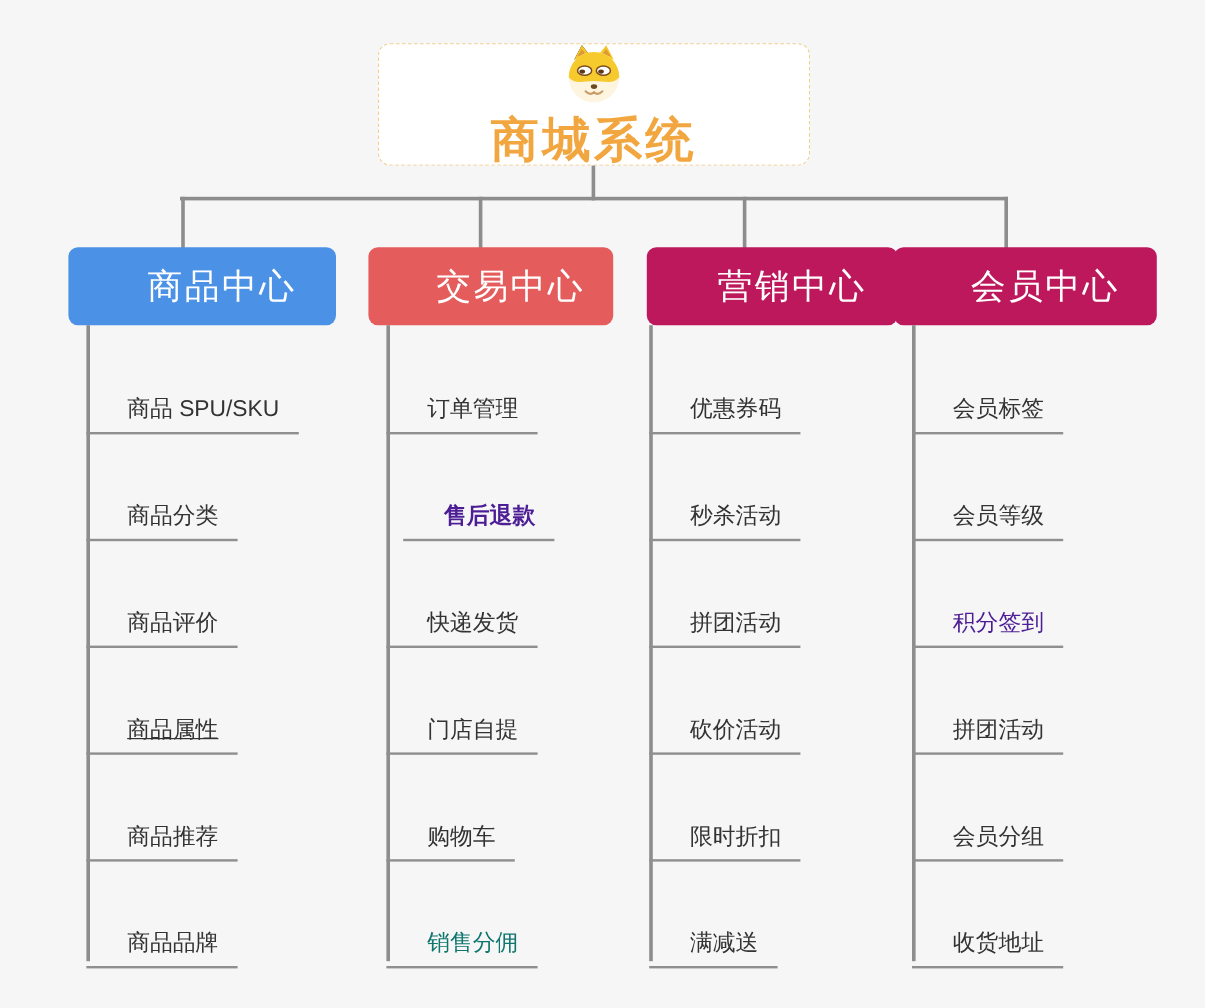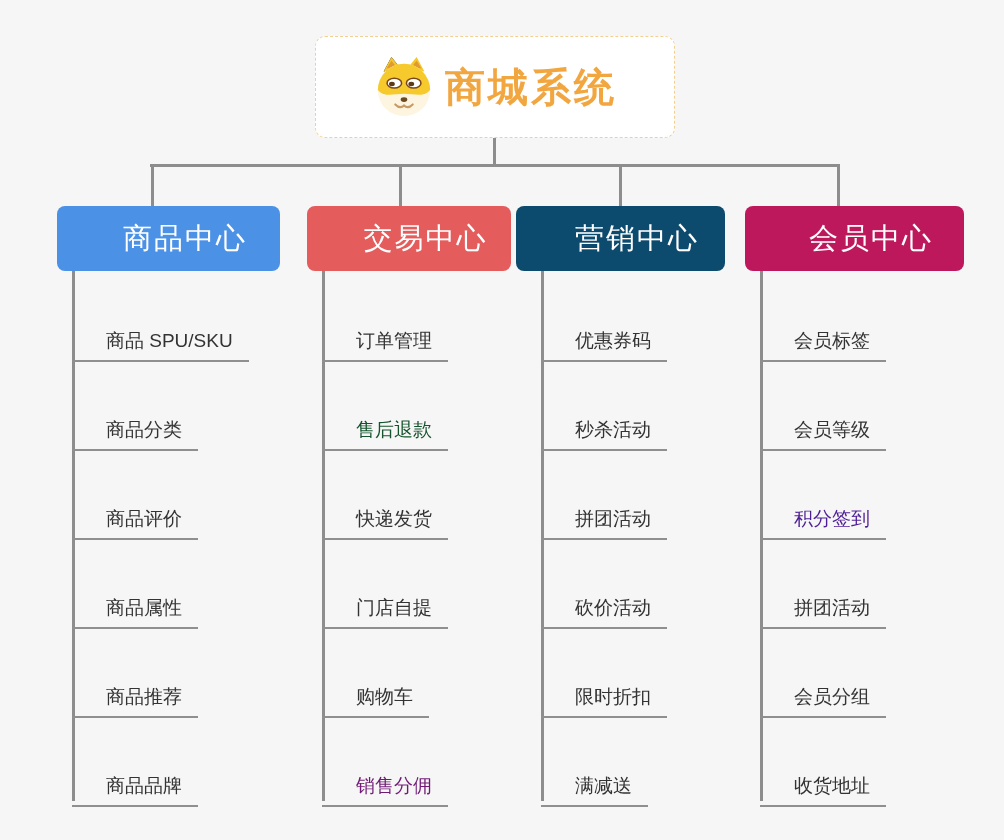--- a/index.html
+++ b/index.html
@@ -25,20 +25,21 @@
     width:360px; height:102px;
     background:#ffffff;
     border:1px dashed #f3d092;
     border-radius:10px;
     box-sizing:border-box;
     display:flex;
     align-items:center;
     justify-content:center;
     gap:10px;
     cursor:pointer;
+    flex-direction:column;
   }
   .root-title{
     font-size:40px;
     font-weight:600;
     letter-spacing:3px;
     color:#f2a640;
     line-height:1;
     white-space:nowrap;
   }
   
@@ -120,36 +121,36 @@
 
   <div id="branches">
       <div class="tline" style="left: 151px; top: 164px; width: 3px; height: 44px;"></div>
       <div class="branch-box" style="left: 57px; width: 190px; background: rgb(75, 145, 230);">
         <span>商品中心</span>
       </div>
       <div class="vline" style="left: 72px; top: 271px; height: 530px;"></div>
       <div class="item" style="left: 72px; top: 312px; color: rgb(51, 51, 51);">商品 SPU/SKU</div>
       <div class="item" style="left: 72px; top: 401px; color: rgb(51, 51, 51);">商品分类</div>
       <div class="item" style="left: 72px; top: 490px; color: rgb(51, 51, 51);">商品评价</div>
-      <div class="item" style="left: 72px; top: 579px; color: rgb(51, 51, 51);">商品属性</div>
+      <div class="item" style="left: 72px; top: 579px; color: rgb(51, 51, 51); text-decoration: underline;">商品属性</div>
       <div class="item" style="left: 72px; top: 668px; color: rgb(51, 51, 51);">商品推荐</div>
       <div class="item" style="left: 72px; top: 757px; color: rgb(51, 51, 51);">商品品牌</div>
       <div class="tline" style="left: 399px; top: 164px; width: 3px; height: 44px;"></div>
       <div class="branch-box" style="left: 307px; width: 171px; background: rgb(228, 92, 92);">
         <span>交易中心</span>
       </div>
       <div class="vline" style="left: 322px; top: 271px; height: 530px;"></div>
       <div class="item" style="left: 322px; top: 312px; color: rgb(51, 51, 51);">订单管理</div>
-      <div class="item" style="left: 322px; top: 401px; color: #14532d;">售后退款</div>
+      <div class="item" style="left: 336px; top: 401px; color: #4c1d95; font-weight: bold;">售后退款</div>
       <div class="item" style="left: 322px; top: 490px; color: rgb(51, 51, 51);">快递发货</div>
       <div class="item" style="left: 322px; top: 579px; color: rgb(51, 51, 51);">门店自提</div>
       <div class="item" style="left: 322px; top: 668px; color: rgb(51, 51, 51);">购物车</div>
-      <div class="item" style="left: 322px; top: 757px; color: #701a75;">销售分佣</div>
+      <div class="item" style="left: 322px; top: 757px; color: #0f766e;">销售分佣</div>
       <div class="tline" style="left: 619px; top: 164px; width: 3px; height: 44px;"></div>
-      <div class="branch-box" style="left: 516px; width: 176px; background: #0c4a6e;">
+      <div class="branch-box" style="left: 539px; width: 176px; background: #be185d;">
         <span>营销中心</span>
       </div>
       <div class="vline" style="left: 541px; top: 271px; height: 530px;"></div>
       <div class="item" style="left: 541px; top: 312px; color: rgb(51, 51, 51);">优惠券码</div>
       <div class="item" style="left: 541px; top: 401px; color: rgb(51, 51, 51);">秒杀活动</div>
       <div class="item" style="left: 541px; top: 490px; color: rgb(51, 51, 51);">拼团活动</div>
       <div class="item" style="left: 541px; top: 579px; color: rgb(51, 51, 51);">砍价活动</div>
       <div class="item" style="left: 541px; top: 668px; color: rgb(51, 51, 51);">限时折扣</div>
       <div class="item" style="left: 541px; top: 757px; color: rgb(51, 51, 51);">满减送</div>
       <div class="tline" style="left: 837px; top: 164px; width: 3px; height: 44px;"></div>

